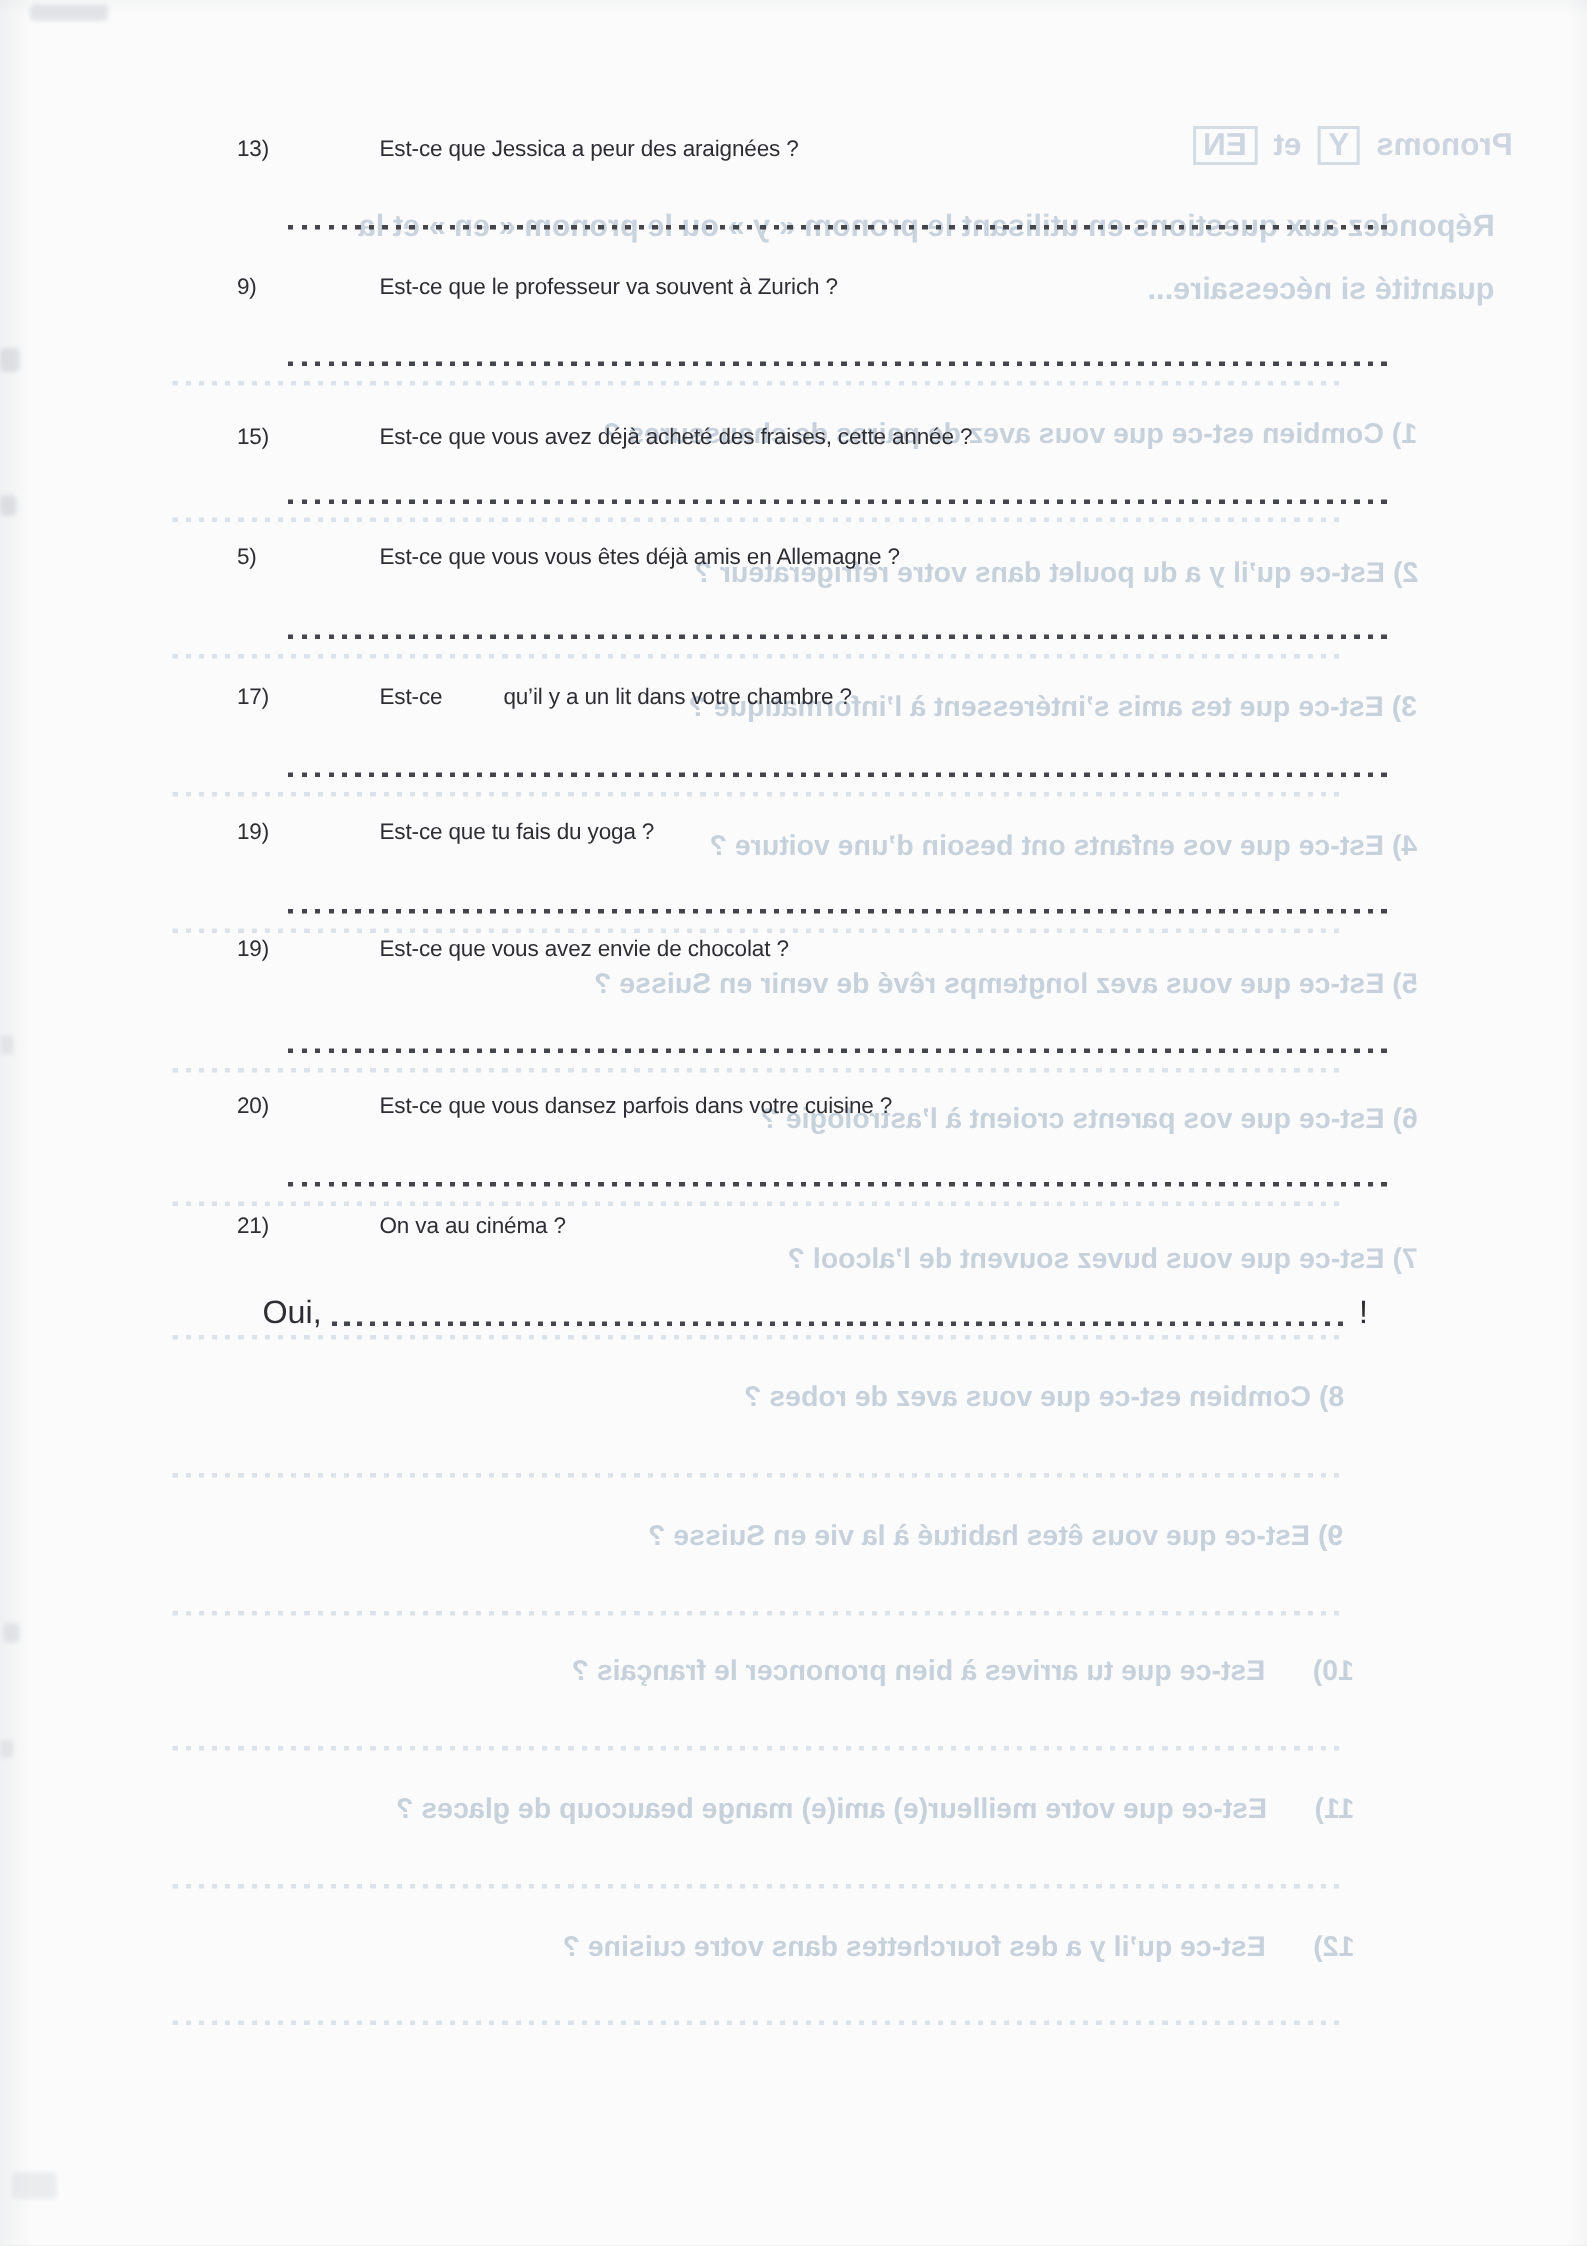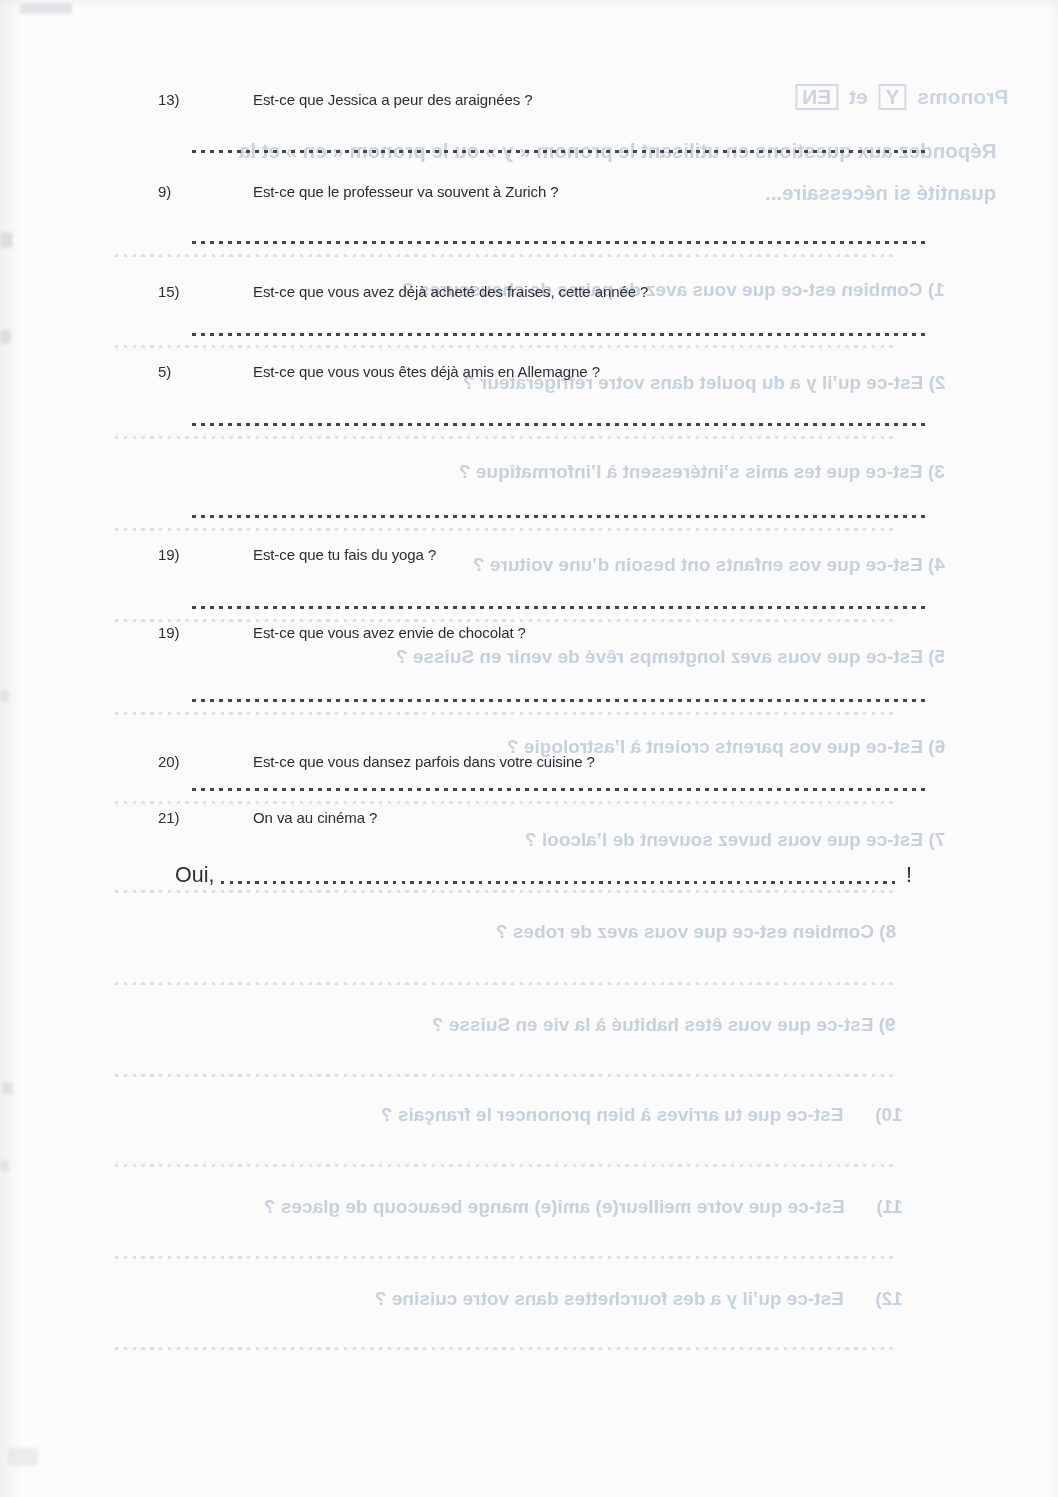--- a/index.html
+++ b/index.html
@@ -120,35 +120,39 @@
     <span class="q-text">Est-ce que vous avez déjà acheté des fraises, cette année ?</span>
   </div>
   <div class="ans" style="top:333px;"></div>
 
   <div class="q-row" style="top:358px;">
     <span class="q-num">5)</span>
     <span class="q-text">Est-ce que vous vous êtes déjà amis en Allemagne ?</span>
   </div>
   <div class="ans" style="top:423px;"></div>
 
+  <div class="q-row" style="top:451px;">
+    <span class="q-num">17)</span>
+    <span class="q-text">Est-ce          qu’il y a un lit dans votre chambre ?</span>
+  </div>
   <div class="ans" style="top:515px;"></div>
 
   <div class="q-row" style="top:541px;">
     <span class="q-num">19)</span>
     <span class="q-text">Est-ce que tu fais du yoga ?</span>
   </div>
   <div class="ans" style="top:606px;"></div>
 
   <div class="q-row" style="top:619px;">
     <span class="q-num">19)</span>
     <span class="q-text">Est-ce que vous avez envie de chocolat ?</span>
   </div>
   <div class="ans" style="top:699px;"></div>
 
-  <div class="q-row" style="top:748px;">
+  <div class="q-row" style="top:724px;">
     <span class="q-num">20)</span>
     <span class="q-text">Est-ce que vous dansez parfois dans votre cuisine ?</span>
   </div>
   <div class="ans" style="top:788px;"></div>
 
   <div class="q-row" style="top:804px;">
     <span class="q-num">21)</span>
     <span class="q-text">On va au cinéma ?</span>
   </div>
 

